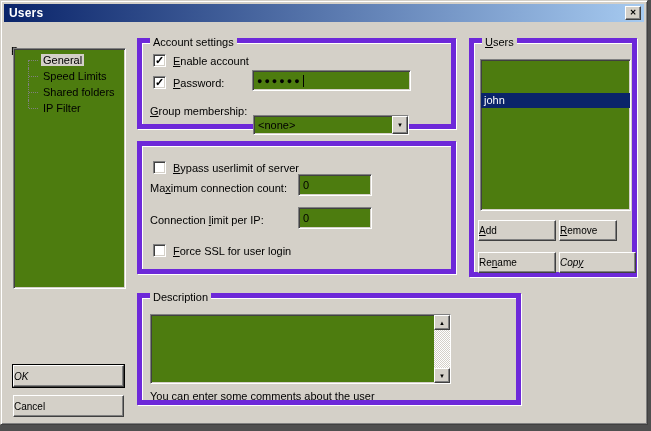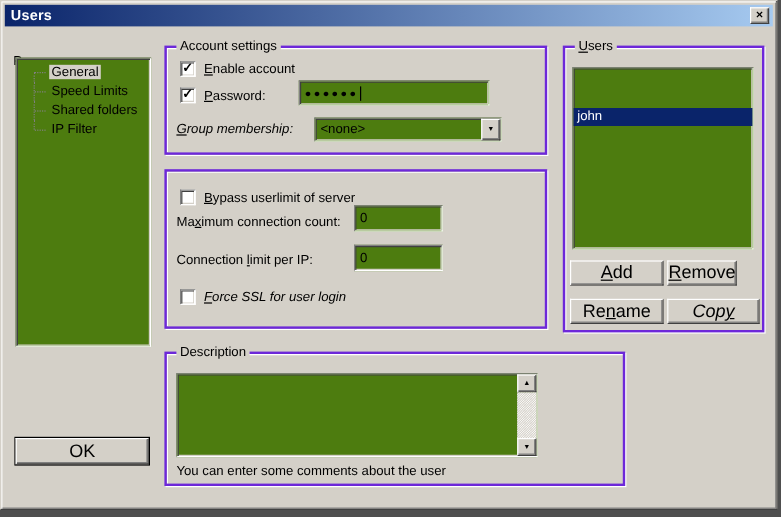--- a/index.html
+++ b/index.html
@@ -31,35 +31,35 @@
   .lbl { position:absolute; white-space:nowrap; line-height:13px; }
   .mn { text-decoration:underline; }
 
   .sunken {
     background:#4d7c0f;
     border:1px solid; border-color:#808080 #fff #fff #808080;
     box-shadow: inset 1px 1px 0 #404040, inset -1px -1px 0 #d4d0c8;
   }
   .groupbox {
     position:absolute;
-    border:2px solid #6d28d9;
+    border:5px solid #6d28d9;
     box-shadow: 1px 1px 0 #ffffff, inset 1px 1px 0 #ffffff;
   }
   .legend {
     position:absolute; top:-7px; left:8px; background:#d4d0c8;
     padding:0 3px; line-height:13px; white-space:nowrap;
   }
   .btn {
     position:absolute; background:#d4d0c8;
     border:1px solid; border-color:#fff #404040 #404040 #fff;
     box-shadow: inset -1px -1px 0 #808080;
-    display:flex; align-items:center; justify-content:center;
-    font-size:15px; cursor:default; white-space:nowrap;
-  }
-  .btn.default { box-shadow: 0 0 0 1px #000, inset -1px -1px 0 #808080; }
+    display:flex; align-items:center; justify-content:flex-start;
+    font-size:10px; cursor:default; white-space:nowrap;
+  }
+  .btn.default { box-shadow: 0 0 0 1px #000, inset -1px -1px 0 #808080; font-style: italic; }
 
   .checkbox {
     position:absolute; width:13px; height:13px; background:#fff;
     border:1px solid; border-color:#808080 #fff #fff #808080;
     box-shadow: inset 1px 1px 0 #404040, inset -1px -1px 0 #d4d0c8;
     display:flex; align-items:center; justify-content:center;
   }
   .checkbox .check { font-size:11px; font-weight:bold; line-height:10px; margin-top:-1px; }
 
   .field {
@@ -153,22 +153,22 @@
 
     <span class="checkbox" style="left:11px; top:33px;">
       <span class="check">✓</span>
     </span>
     <span class="lbl" style="left:31px; top:34px;"><span></span><span class="mn">P</span><span>assword:</span></span>
     <div class="field sunken" style="left:110px; top:27px; width:159px; height:21px;">
       <span class="pw-dots">●●●●●●</span>
         <span class="caret"></span>
     </div>
 
-    <span class="lbl" style="left:8px; top:62px;font-style:italic;"><span></span><span class="mn">G</span><span>roup membership:</span></span>
-    <div class="combo sunken" style="left:111px; top:58px; width:156px; height:20px;margin-left:12px;">
+    <span class="lbl" style="left:8px; top:62px;"><span></span><span class="mn">G</span><span>roup membership:</span></span>
+    <div class="combo sunken" style="left:111px; top:72px; width:156px; height:20px;">
       <span class="combo-value">&lt;none&gt;</span>
       <span class="combo-btn">▼</span>
     </div>
   </div>
 
   <div class="groupbox" style="left:136px; top:140px; width:319px; height:133px;">
     <span class="checkbox" style="left:11px; top:15px;">
       <span class="check"></span>
     </span>
     <span class="lbl" style="left:31px; top:16px;"><span></span><span class="mn">B</span><span>ypass userlimit of server</span></span>
@@ -179,21 +179,21 @@
     </div>
 
     <span class="lbl" style="left:8px; top:68px;"><span>Connection </span><span class="mn">l</span><span>imit per IP:</span></span>
     <div class="field sunken" style="left:156px; top:61px; width:74px; height:22px;">
       <span>0</span>
     </div>
 
     <span class="checkbox" style="left:11px; top:98px;">
       <span class="check"></span>
     </span>
-    <span class="lbl" style="left:31px; top:99px;font-style:italic;"><span></span><span class="mn">F</span><span>orce SSL for user login</span></span>
+    <span class="lbl" style="left:31px; top:99px;"><span></span><span class="mn">F</span><span>orce SSL for user login</span></span>
   </div>
 
   <div class="groupbox" style="left:136px; top:292px; width:384px; height:112px;">
     <span class="legend">Description</span>
     <div class="textarea-wrap sunken">
       <div class="textarea-content"></div>
       <div class="vscroll">
         <div class="sb-btn">▲</div>
         <div class="sb-track"></div>
         <div class="sb-btn">▼</div>
@@ -215,14 +215,15 @@
       </div>
     <div class="btn" style="left:4px; top:209px; width:78px; height:21px;">
         <span><span>Re</span><span class="mn">n</span><span>ame</span></span>
       </div>
     <div class="btn" style="left:85px; top:209px; width:77px; height:21px;font-style:italic;">
         <span><span>Cop</span><span class="mn">y</span><span></span></span>
       </div>
   </div>
 
   <div class="btn default" style="left:12px; top:364px; width:111px; height:22px;">OK</div>
+  <div class="btn" style="left:12px; top:394px; width:111px; height:22px;">Cancel</div>
 
 </div>
 
 </body></html>

